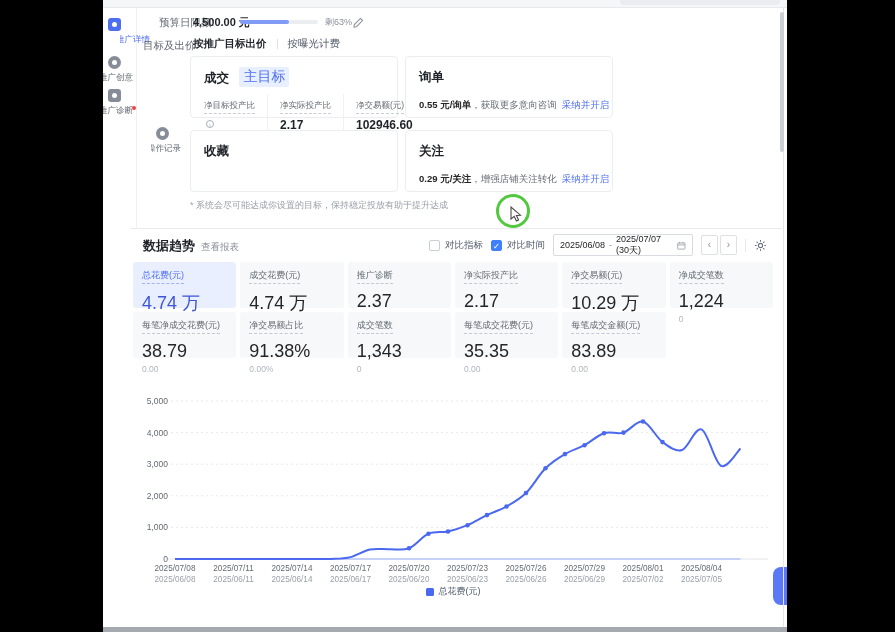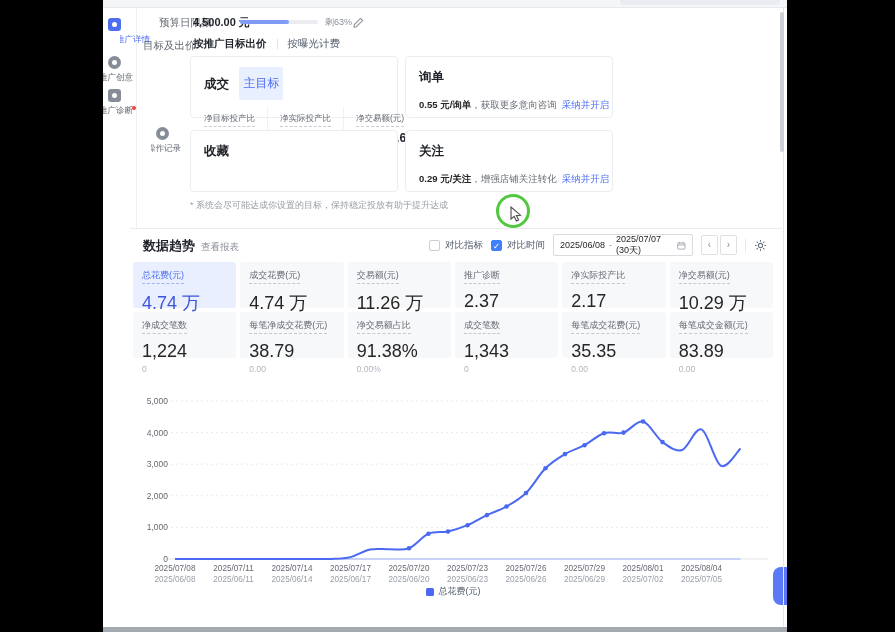--- a/index.html
+++ b/index.html
@@ -32,21 +32,21 @@
   .pencil { position:absolute; left:250px; top:14px; cursor:pointer; }
   .tabs { position:absolute; left:90px; top:37px; font-size:10.5px; display:flex; align-items:center; }
   .tab-active { color:#1f2329; font-weight:bold; }
   .tab-sep { width:1px; height:10px; background:#dfe2e6; margin:0 10px; }
   .tab { color:#4e5969; }
 
   
   .goal-grid { position:absolute; left:87px; top:56px; width:423px; display:grid; grid-template-columns:208px 208px; column-gap:7px; row-gap:12px; }
   .gcard { height:62px; border:1px solid #ebedf0; border-radius:4px; background:#fff; padding:10px 13px; position:relative; }
   .gtitle { font-size:12.5px; font-weight:bold; color:#1f2329; display:inline-block; }
-  .gbadge { display:inline-block; margin-left:6px; font-size:12px; color:#4e6ef2; background:#e8efff; border-radius:2px; padding:8px 4px; vertical-align:1px; }
+  .gbadge { display:inline-block; margin-left:6px; font-size:14px; color:#4e6ef2; background:#e8efff; border-radius:2px; padding:1px 4px; vertical-align:1px; }
   .gmetrics { display:flex; margin-top:7px; }
   .gcol { padding-right:12px; }
   .gcol + .gcol { border-left:1px solid #f0f1f3; padding-left:12px; }
   .glabel { font-size:8.5px; color:#646a73; border-bottom:1px dashed #c9cdd4; display:inline-block; padding-bottom:1px; white-space:nowrap; }
   .gvalue { margin-top:4px; font-size:12px; font-weight:bold; color:#1f2329; white-space:nowrap; }
   .ginfo { display:inline-block; width:8px; height:8px; border:1px solid #a9aeb8; border-radius:50%; font-size:6px; line-height:8px; text-align:center; color:#a9aeb8; margin-left:2px; vertical-align:1px; }
   .gdesc { margin-top:13px; font-size:9.5px; color:#646a73; white-space:nowrap; }
   .ghl { font-weight:bold; color:#262626; }
   .glink { color:#4e6ef2; margin-left:5px; cursor:pointer; }
   .goal-note { position:absolute; left:87px; top:199px; font-size:9px; color:#9aa0a8; }
@@ -217,25 +217,20 @@
 
     <div class="metric-grid" id="metric-grid">
         <div class="mcard selected">
         <span class="mtitle">总花费(元)</span>
         <div class="mvalue">4.74 万</div>
         <div class="msub">0.00</div>
       </div>
         <div class="mcard">
         <span class="mtitle">成交花费(元)</span>
         <div class="mvalue">4.74 万</div>
-        <div class="msub">0.00</div>
-      </div>
-        <div class="mcard">
-        <span class="mtitle">交易额(元)</span>
-        <div class="mvalue">11.26 万</div>
         <div class="msub">0.00</div>
       </div>
         <div class="mcard">
         <span class="mtitle">推广诊断</span>
         <div class="mvalue">2.37</div>
         <div class="msub">0.00</div>
       </div>
         <div class="mcard">
         <span class="mtitle">净实际投产比</span>
         <div class="mvalue">2.17</div>

